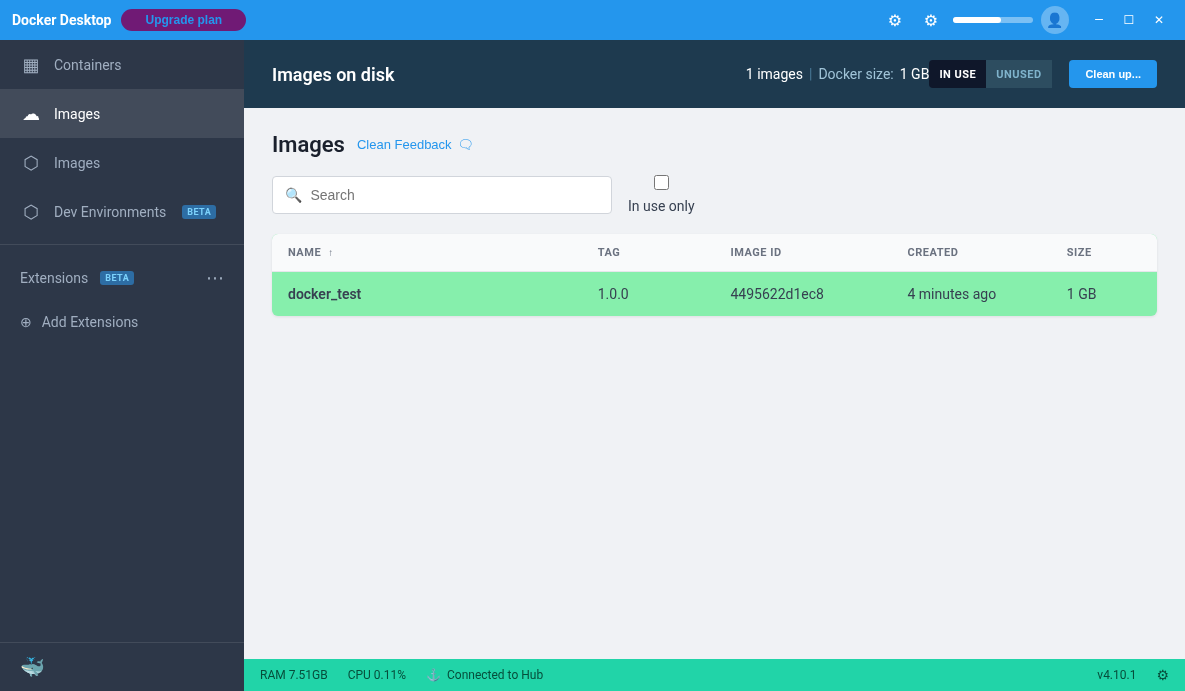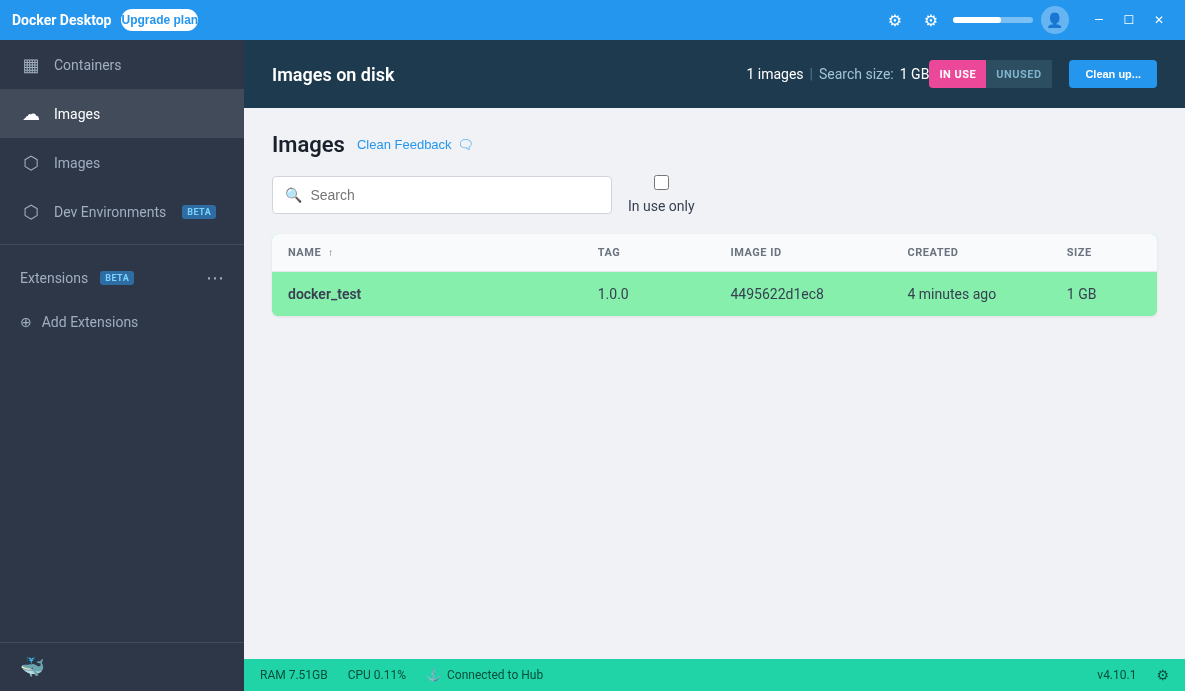--- a/index.html
+++ b/index.html
@@ -10,25 +10,25 @@
       height: 40px;
       background: #2496ed;
       display: flex;
       align-items: center;
       padding: 0 12px;
       justify-content: space-between;
     }
     .titlebar-left { display: flex; align-items: center; gap: 10px; }
     .titlebar-logo { color: white; font-weight: bold; font-size: 14px; }
     .upgrade-btn {
-      background: #ffffff;
+      background: #701a75;
       color: #2496ed;
       border: none;
       border-radius: 12px;
-      padding: 4px 0;
+      padding: 4px 24px;
       font-size: 12px;
       font-weight: 600;
       cursor: pointer;
     }
     .titlebar-right { display: flex; align-items: center; gap: 8px; }
     .titlebar-icon { color: white; font-size: 16px; cursor: pointer; width: 28px; height: 28px; display: flex; align-items: center; justify-content: center; }
     .titlebar-progress { width: 80px; height: 6px; background: rgba(255,255,255,0.4); border-radius: 3px; }
     .titlebar-progress-fill { width: 60%; height: 100%; background: white; border-radius: 3px; }
     .avatar { width: 28px; height: 28px; background: rgba(255,255,255,0.3); border-radius: 50%; display: flex; align-items: center; justify-content: center; color: white; font-size: 14px; cursor: pointer; }
     .win-controls { display: flex; align-items: center; gap: 2px; margin-left: 8px; }
@@ -124,21 +124,21 @@
     }
     .in-use-seg {
       height: 100%;
       display: flex;
       align-items: center;
       padding: 0 10px;
       font-size: 11px;
       font-weight: 700;
       letter-spacing: 0.5px;
     }
-    .in-use-seg.active { background: #ec4899; color: white; }
+    .in-use-seg.active { background: #0f172a; color: white; }
     .in-use-seg.inactive { background: #2d4d60; color: #7fb3cc; }
     .cleanup-btn {
       background: #2496ed;
       color: white;
       border: none;
       border-radius: 4px;
       padding: 8px 16px;
       font-size: 11px;
       font-weight: 600;
       cursor: pointer;
@@ -297,21 +297,21 @@
     </div>
   </div>
 
   <div class="main-content">
 
     <div class="disk-header">
       <span class="disk-title">Images on disk</span>
       <div class="disk-stats">
         <span class="val">1 images</span>
         <span class="disk-separator">|</span>
-        <span>Search size:</span>
+        <span>Docker size:</span>
         <span class="val">1 GB</span>
       </div>
       <div class="in-use-bar">
         <div class="in-use-seg active">IN USE</div>
         <div class="in-use-seg inactive">UNUSED</div>
       </div>
       <button class="cleanup-btn">Clean up...</button>
     </div>
 
     <div class="page-content">

